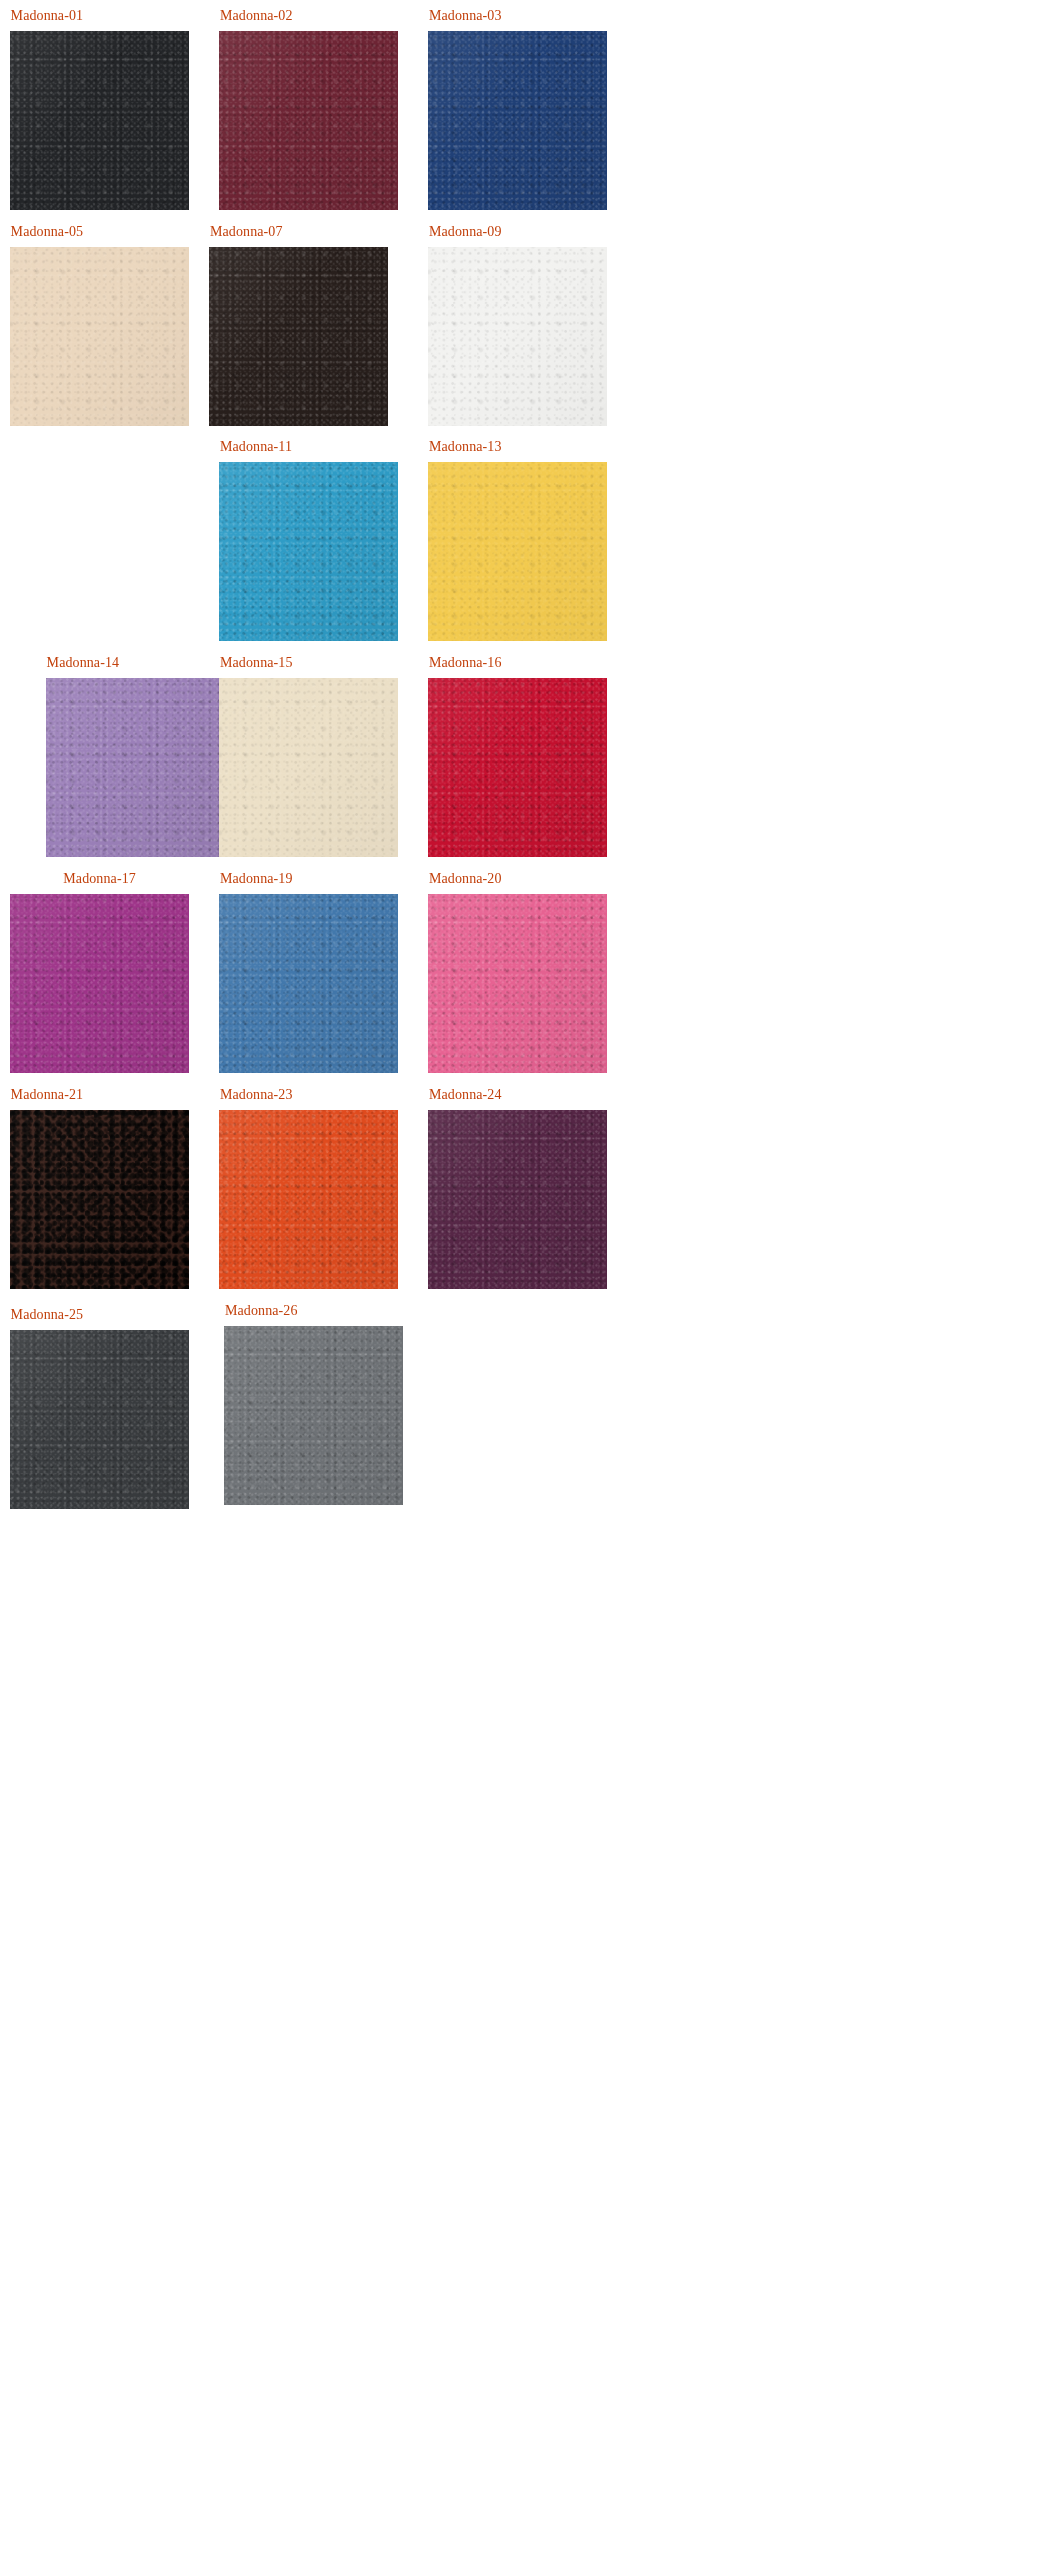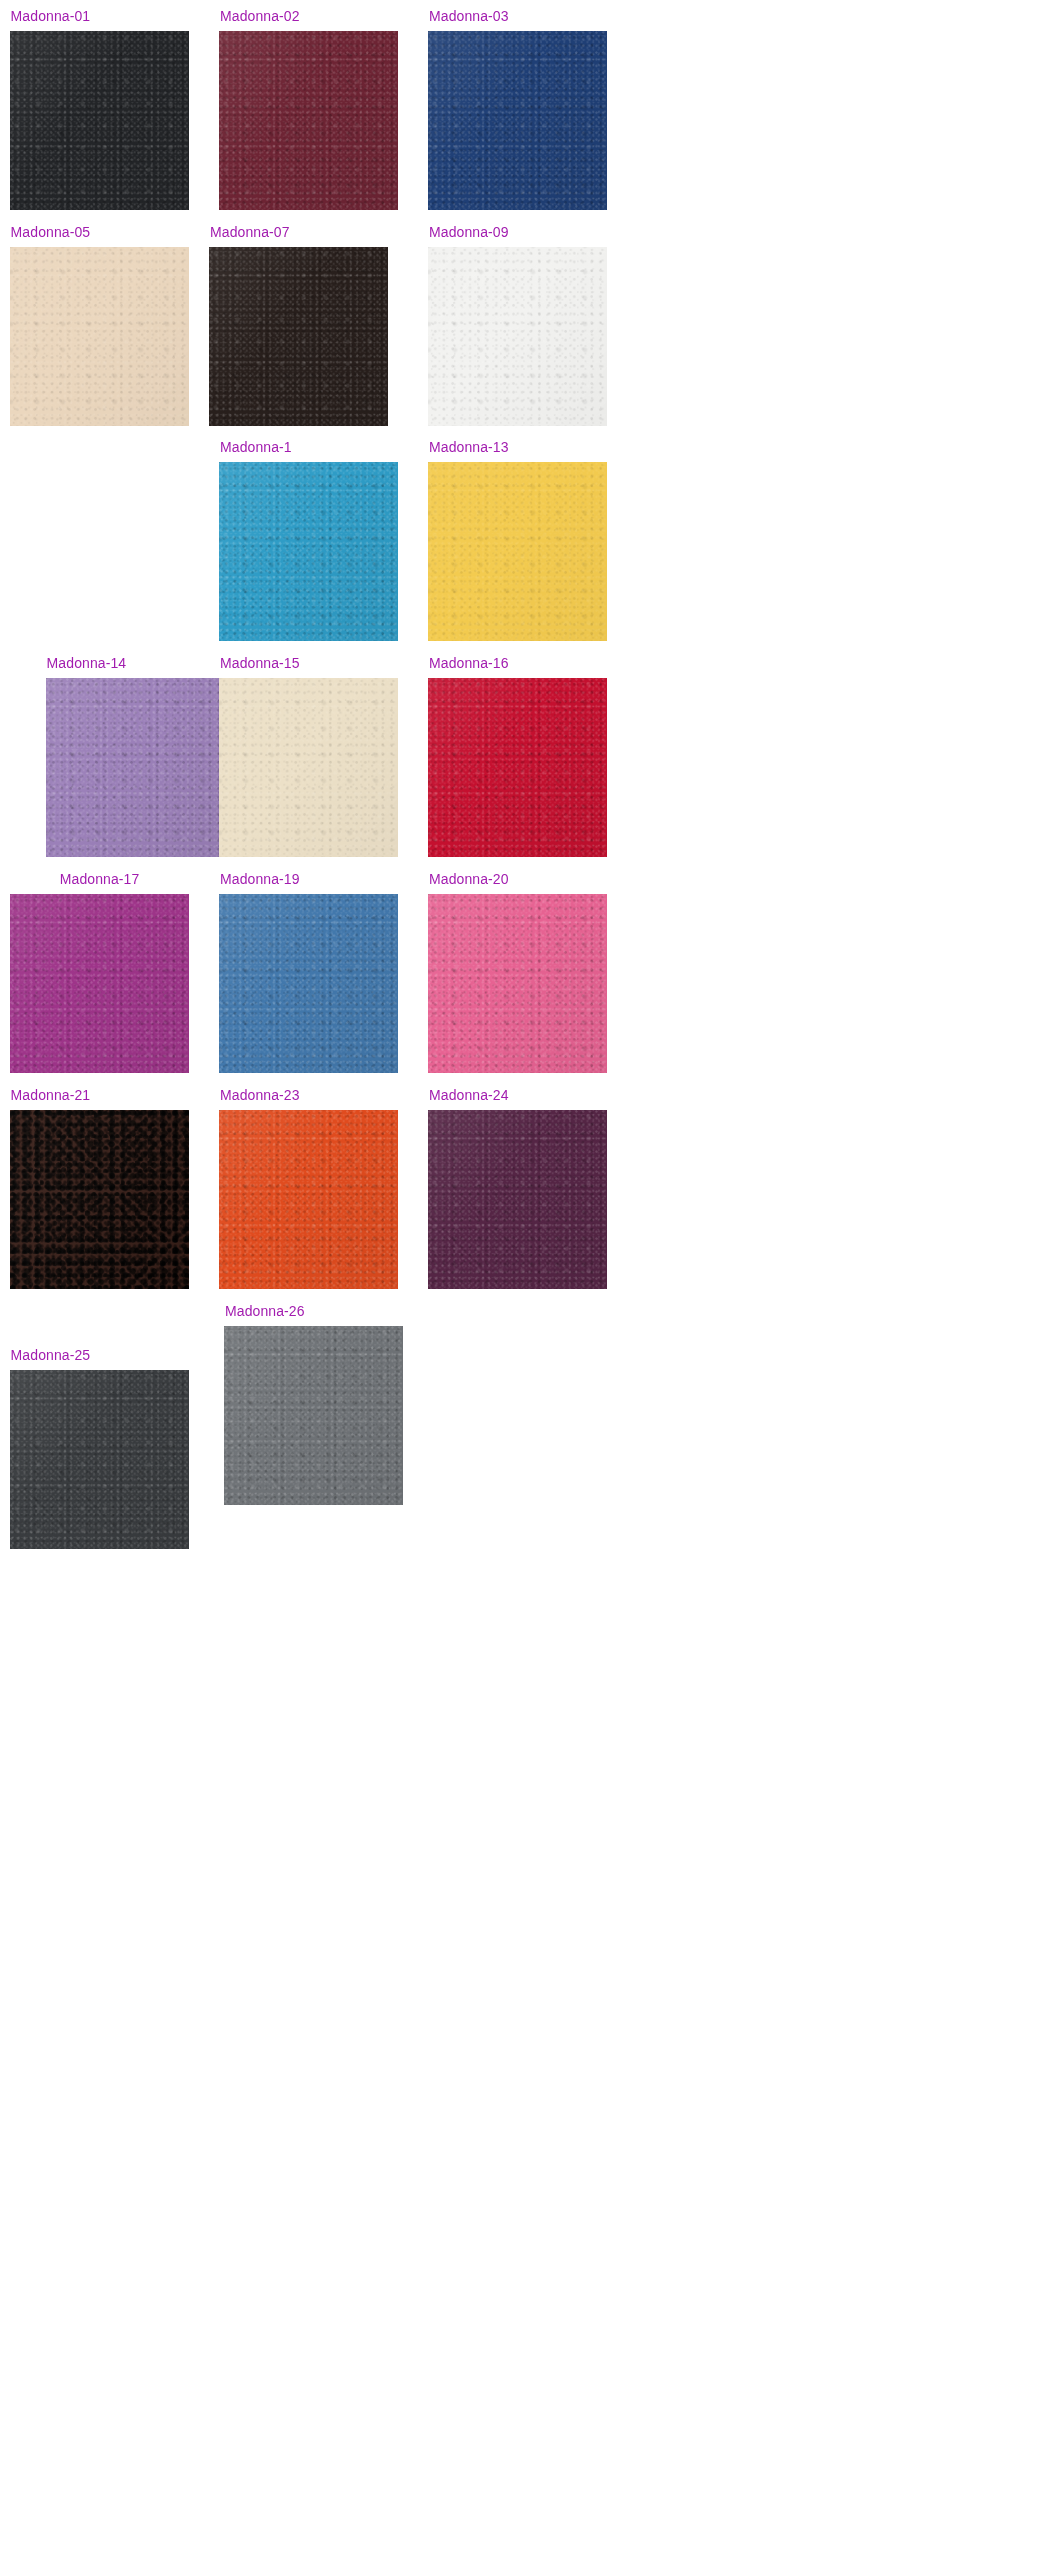--- a/index.html
+++ b/index.html
@@ -21,24 +21,24 @@
     padding: 0;
     margin: 0;
   }
 
   .swatch-cell {
     position: absolute;
     width: 179px;
   }
 
   .swatch-label {
-    font-family: Liberation Sans, sans-serif;
+    font-family: Liberation Serif, serif;
     font-size: 14px;
     line-height: 16.4px;
-    color: #a21caf;
+    color: #c2410c;
     letter-spacing: 0.1px;
     white-space: nowrap;
     margin: 0 0 6.7px 1px;
     font-weight: 400;
   }
 
   .swatch-tile {
     position: relative;
     width: 179px;
     height: 179px;
@@ -124,21 +124,21 @@
     </div>
     <div class="swatch-cell" style="left: 209px; top: 224px;">
       <div class="swatch-label">Madonna-07</div>
       <div class="swatch-tile" style="background-color: rgb(40, 31, 28);"></div>
     </div>
     <div class="swatch-cell" style="left: 428px; top: 224px;">
       <div class="swatch-label">Madonna-09</div>
       <div class="swatch-tile light" style="background-color: rgb(242, 242, 240);"></div>
     </div>
     <div class="swatch-cell" style="left: 219px; top: 439px;">
-      <div class="swatch-label">Madonna-1</div>
+      <div class="swatch-label">Madonna-11</div>
       <div class="swatch-tile" style="background-color: rgb(46, 156, 198);"></div>
     </div>
     <div class="swatch-cell" style="left: 428px; top: 439px;">
       <div class="swatch-label">Madonna-13</div>
       <div class="swatch-tile light" style="background-color: rgb(243, 203, 79);"></div>
     </div>
     <div class="swatch-cell" style="left: 9.6px; top: 655px; margin-left: 36px;">
       <div class="swatch-label">Madonna-14</div>
       <div class="swatch-tile" style="background-color: rgb(155, 128, 185);"></div>
     </div>
@@ -167,21 +167,21 @@
       <div class="swatch-tile crackle" style="background-color: rgb(58, 32, 25);"></div>
     </div>
     <div class="swatch-cell" style="left: 219px; top: 1087px;">
       <div class="swatch-label">Madonna-23</div>
       <div class="swatch-tile" style="background-color: rgb(224, 75, 30);"></div>
     </div>
     <div class="swatch-cell" style="left: 428px; top: 1087px;">
       <div class="swatch-label">Madonna-24</div>
       <div class="swatch-tile" style="background-color: rgb(85, 37, 69);"></div>
     </div>
-    <div class="swatch-cell" style="left: 9.6px; top: 1347px;">
+    <div class="swatch-cell" style="left: 9.6px; top: 1307px;">
       <div class="swatch-label">Madonna-25</div>
       <div class="swatch-tile" style="background-color: rgb(57, 60, 63);"></div>
     </div>
     <div class="swatch-cell" style="left: 224px; top: 1303px;">
       <div class="swatch-label">Madonna-26</div>
       <div class="swatch-tile" style="background-color: rgb(111, 115, 119);"></div>
     </div>
   </div>
 
 

